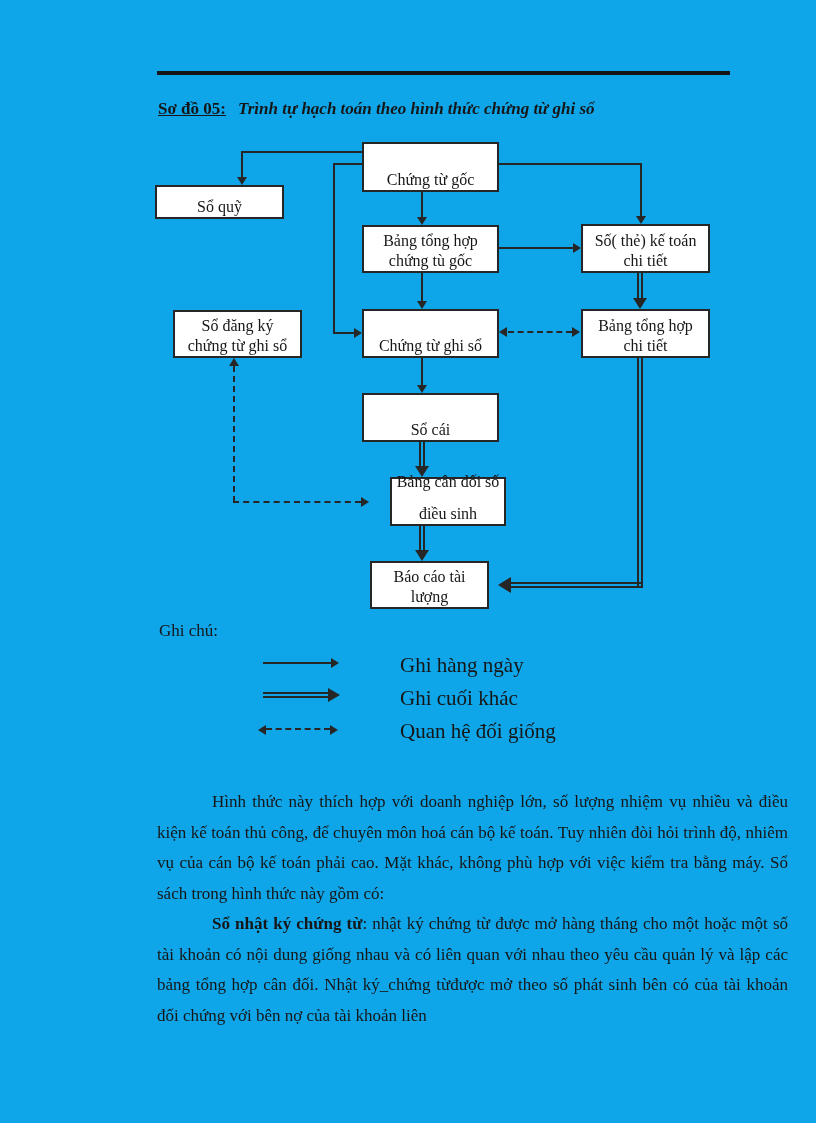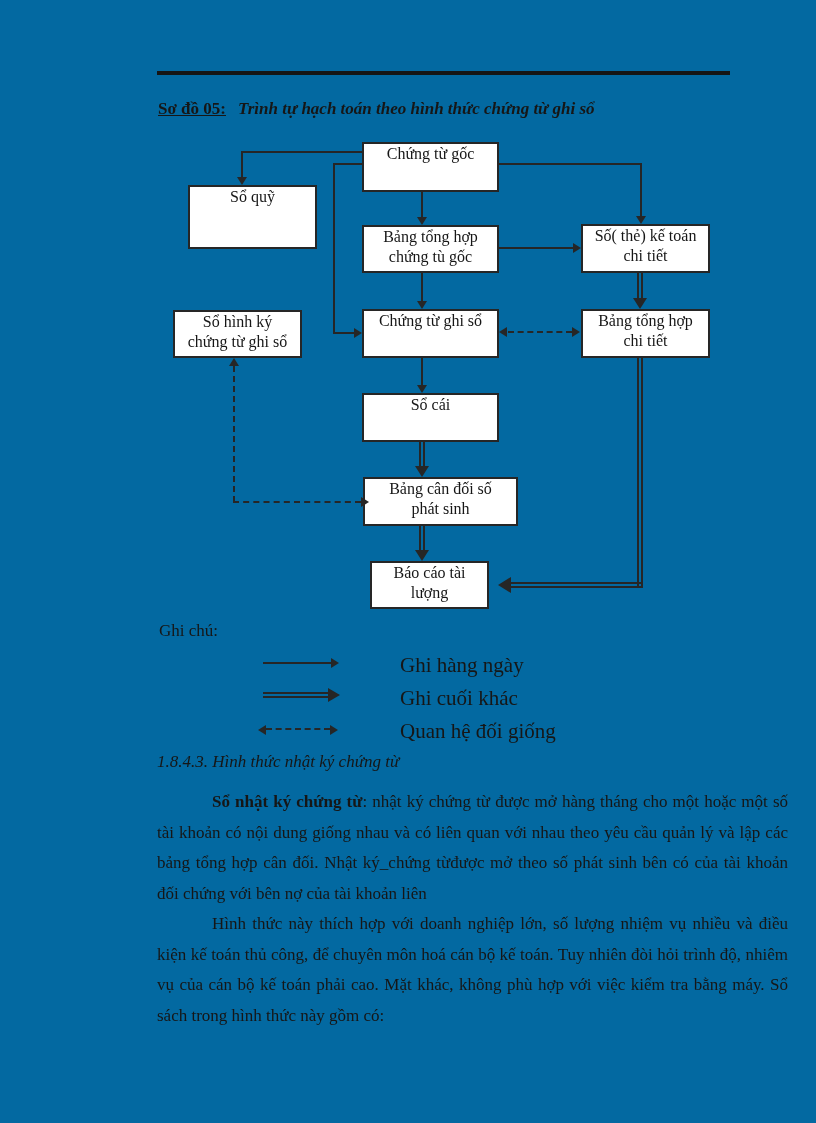--- a/index.html
+++ b/index.html
@@ -1,49 +1,49 @@
 <!DOCTYPE html>
 <html><head>
 <meta charset="utf-8">
 <style>
   html,body{margin:0;padding:0;background:#e8e8e8;}
   .page{
     position:relative;
     width:816px;height:1123px;
     margin:0 auto;
-    background:#0369a1;
+    background:#0ea5e9;
     font-family:"Liberation Serif", serif;
     color:#161616;
     overflow:hidden;
   }
   
   .top-rule{position:absolute;left:157px;top:71px;width:573px;height:4px;background:#151515;}
 
   
   .doc-title{position:absolute;left:158px;top:99px;font-size:17px;font-weight:bold;white-space:nowrap;}
   .doc-title .t-label{text-decoration:underline;}
   .doc-title .t-text{font-style:italic;margin-left:12px;}
 
   
   .fbox{
     position:absolute;box-sizing:border-box;
     border:2px solid #262626;background:#fff;
-    display:flex;flex-direction:column;align-items:center;justify-content:flex-start;
+    display:flex;flex-direction:column;align-items:center;justify-content:flex-end;
     font-size:16px;line-height:20px;text-align:center;
   }
   .fline{display:block;}
   .b-ctg{left:362px;top:142px;width:137px;height:50px;}
-  .b-soquy{left:188px;top:185px;width:129px;height:64px;}
+  .b-soquy{left:155px;top:185px;width:129px;height:34px;}
   .b-bthctg{left:362px;top:225px;width:137px;height:48px;}
   .b-sothe{left:581px;top:224px;width:129px;height:49px;}
   .b-sodk{left:173px;top:310px;width:129px;height:48px;}
   .b-ctgs{left:362px;top:309px;width:137px;height:49px;}
   .b-bthct{left:581px;top:309px;width:129px;height:49px;}
   .b-socai{left:362px;top:393px;width:137px;height:49px;}
-  .b-bcd{left:363px;top:477px;width:155px;height:49px;}
+  .b-bcd{left:390px;top:477px;width:116px;height:49px;gap:12px;}
   .b-bctc{left:370px;top:561px;width:119px;height:48px;}
 
   
   .hline{position:absolute;height:2px;background:#262626;}
   .vline{position:absolute;width:2px;background:#262626;}
   .hdouble{position:absolute;box-sizing:border-box;height:6px;border-top:2px solid #262626;border-bottom:2px solid #262626;}
   .vdouble{position:absolute;box-sizing:border-box;width:6px;border-left:2px solid #262626;border-right:2px solid #262626;}
   .dashh{position:absolute;height:0;border-top:2px dashed #262626;}
   .dashv{position:absolute;width:0;border-left:2px dashed #262626;}
   .arr{position:absolute;width:0;height:0;}
@@ -90,36 +90,36 @@
     </div>
     <div class="fbox b-bthctg">
       <span class="fline">Bảng tổng hợp</span>
       <span class="fline">chứng tù gốc</span>
     </div>
     <div class="fbox b-sothe">
       <span class="fline">Số( thẻ) kế toán</span>
       <span class="fline">chi tiết</span>
     </div>
     <div class="fbox b-sodk">
-      <span class="fline">Sổ hình ký</span>
+      <span class="fline">Sổ đăng ký</span>
       <span class="fline">chứng từ ghi sổ</span>
     </div>
     <div class="fbox b-ctgs">
       <span class="fline">Chứng từ ghi sổ</span>
     </div>
     <div class="fbox b-bthct">
       <span class="fline">Bảng tổng hợp</span>
       <span class="fline">chi tiết</span>
     </div>
     <div class="fbox b-socai">
       <span class="fline">Sổ cái</span>
     </div>
     <div class="fbox b-bcd">
       <span class="fline">Bảng cân đối số</span>
-      <span class="fline">phát sinh</span>
+      <span class="fline">điều sinh</span>
     </div>
     <div class="fbox b-bctc">
       <span class="fline">Báo cáo tài</span>
       <span class="fline">lượng</span>
     </div>
 
     <div class="hline" style="left:241px;top:151px;width:121px;"></div>
     <div class="vline" style="left:241px;top:151px;height:26px;"></div>
     <div class="arr a-down" style="left:237px;top:177px;"></div>
 
@@ -177,20 +177,19 @@
     <div class="hdouble" style="left:263px;top:692px;width:65px;"></div>
     <div class="arr a-bigright" style="left:328px;top:688px;"></div>
     <div class="lg-label lg2">Ghi cuối khác</div>
 
     <div class="arr a-left" style="left:258px;top:725px;"></div>
     <div class="dashh" style="left:266px;top:728px;width:64px;"></div>
     <div class="arr a-right" style="left:330px;top:725px;"></div>
     <div class="lg-label lg3">Quan hệ đối giống</div>
   </div>
 
-  <div class="sec-heading">1.8.4.3. Hình thức nhật ký chứng từ</div>
 
   <div class="bodytext">
+    <p>Hình thức này thích hợp với doanh nghiệp lớn, số lượng nhiệm vụ nhiều và điều kiện kế toán thủ công, để chuyên môn hoá cán bộ kế toán. Tuy nhiên đòi hỏi trình độ, nhiêm vụ của cán bộ kế toán phải cao. Mặt khác, không phù hợp với việc kiểm tra bằng máy. Sổ sách trong hình thức này gồm có:</p>
     <p><span class="bold">Sổ nhật ký chứng từ</span><span>: nhật ký chứng từ được mở hàng tháng cho một hoặc một số tài khoản có nội dung giống nhau và có liên quan với nhau theo yêu cầu quản lý và lập các bảng tổng hợp cân đối. Nhật ký_chứng từđược mở theo số phát sinh bên có của tài khoản đối chứng với bên nợ của tài khoản liên</span></p>
-    <p>Hình thức này thích hợp với doanh nghiệp lớn, số lượng nhiệm vụ nhiều và điều kiện kế toán thủ công, để chuyên môn hoá cán bộ kế toán. Tuy nhiên đòi hỏi trình độ, nhiêm vụ của cán bộ kế toán phải cao. Mặt khác, không phù hợp với việc kiểm tra bằng máy. Sổ sách trong hình thức này gồm có:</p>
   </div>
 
 </div>
 
 </body></html>

